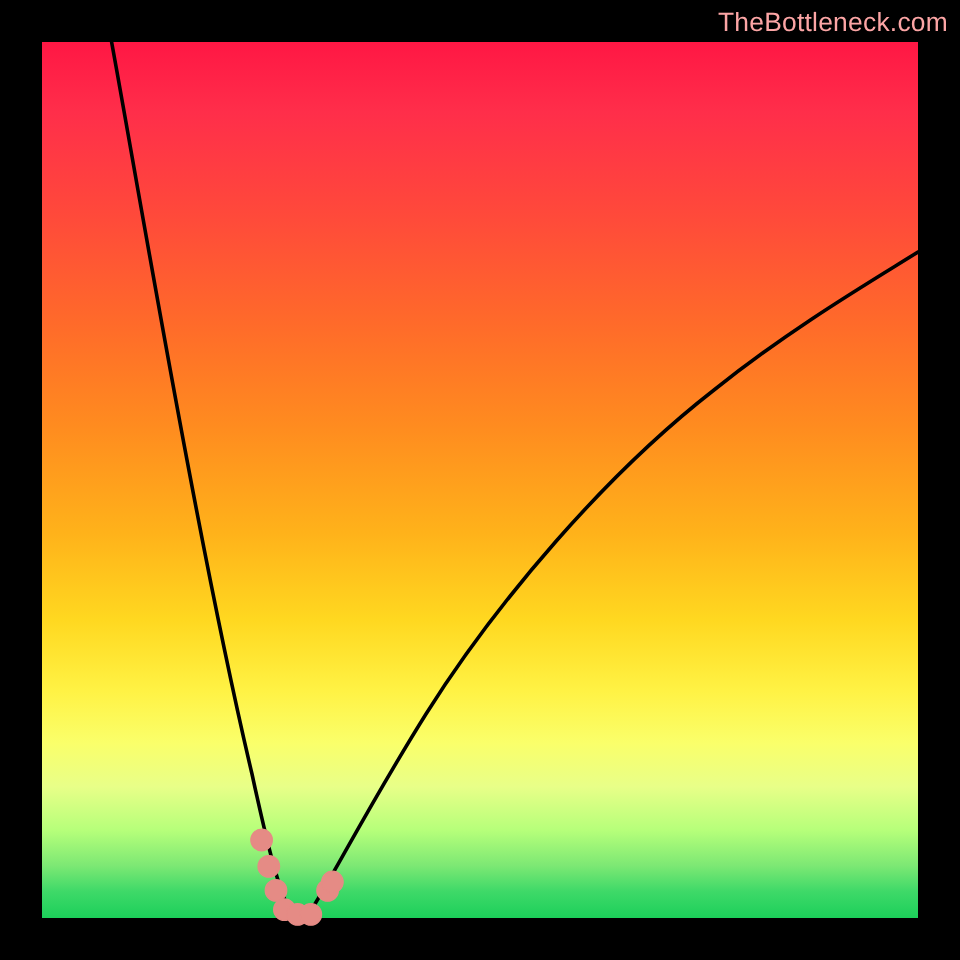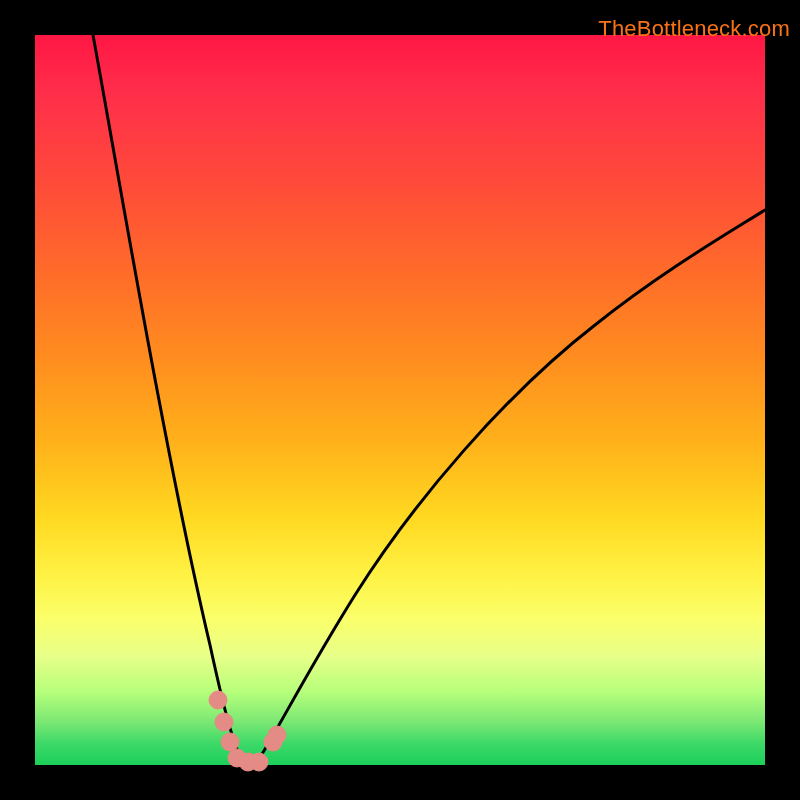--- a/index.html
+++ b/index.html
@@ -39,24 +39,24 @@
       #faff6a 80%,
       #e8ff88 85%,
       #b6ff7a 90%,
       #7de874 94%,
       #3ed968 97%,
       #1ccf5a 100%
     );
   }
   .watermark {
     position: absolute;
-    top: 16px;
+    top: 6px;
     right: 10px;
     font-size: 22px;
-    color: #f97316;
+    color: #fca5a5;
     letter-spacing: 0.2px;
     user-select: none;
   }
   svg.curve {
     position: absolute;
     left: 35px;
     top: 35px;
     width: 730px;
     height: 730px;
     overflow: visible;

